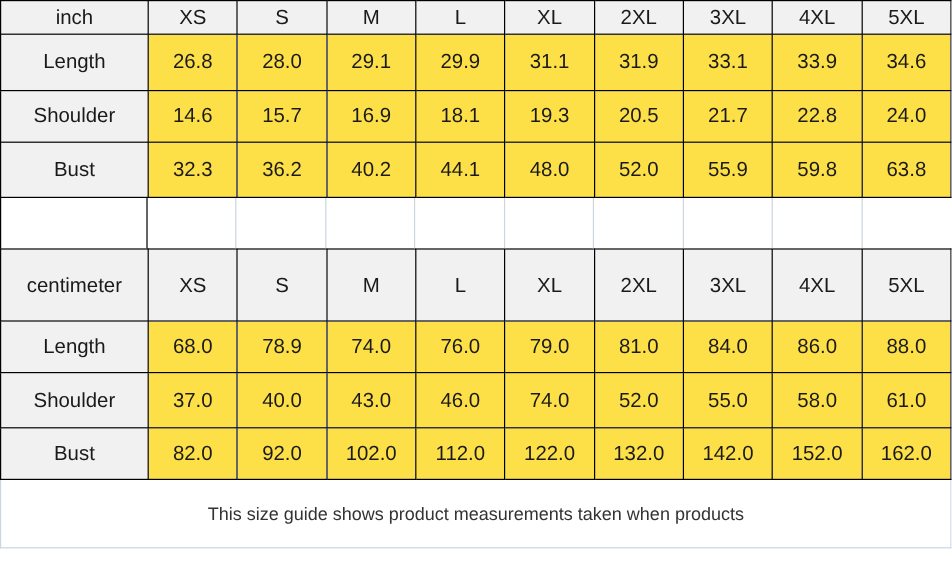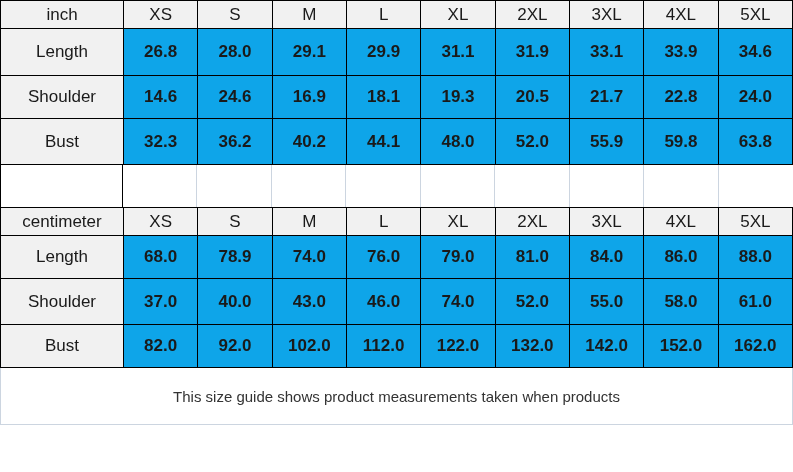--- a/index.html
+++ b/index.html
@@ -11,21 +11,21 @@
   .wrap{width:793px;}
   table.size{border-collapse:collapse;table-layout:fixed;width:793px;}
   col.c0{width:123px;}
   table.size th, table.size td{
     border:1.5px solid var(--table-border,#000);
     font-weight:normal;text-align:center;vertical-align:middle;
     font-size:17px;padding:0;overflow:hidden;white-space:nowrap;
   }
   th.lbl{background:var(--header-bg,#f1f1f1);}
   tr.hrow th{background:var(--header-bg,#f1f1f1);}
-  table.size td{background:#0ea5e9;font-weight:bold;}
+  table.size td{background:#fde047;}
   .nb{border-bottom-style:hidden;}
   .gap{display:grid;grid-template-columns:123px repeat(9,1fr);height:42px;background:#fff;}
   .gap .gl{border-left:1.5px solid var(--table-border,#000);border-right:1.5px solid var(--table-border,#000);}
   .gap .gc{border-right:1px solid var(--light-gridline,#ccd5e0);}
   .gap .gc.last{border-right:none;}
   .footer{
     box-sizing:border-box;height:57px;
     border:1px solid var(--footer-border,#ccd5e0);border-top:none;
     display:flex;flex-direction:column;align-items:center;justify-content:center;
     font-size:15px;line-height:21px;color:#333;text-align:center;background:#fff;
@@ -70,21 +70,21 @@
         <td>29.9</td>
         <td>31.1</td>
         <td>31.9</td>
         <td>33.1</td>
         <td>33.9</td>
         <td>34.6</td>
       </tr>
       <tr style="height:43px">
         <th class="lbl nb">Shoulder</th>
         <td>14.6</td>
-        <td>24.6</td>
+        <td>15.7</td>
         <td>16.9</td>
         <td>18.1</td>
         <td>19.3</td>
         <td>20.5</td>
         <td>21.7</td>
         <td>22.8</td>
         <td>24.0</td>
       </tr>
       <tr style="height:46px">
         <th class="lbl">Bust</th>
@@ -121,21 +121,21 @@
         <col>
         <col>
         <col>
         <col>
         <col>
         <col>
         <col>
         <col>
       </colgroup>
     <tbody>
-      <tr class="hrow" style="height:28px">
+      <tr class="hrow" style="height:60px">
         <th class="lbl">centimeter</th>
         <th>XS</th>
         <th>S</th>
         <th>M</th>
         <th>L</th>
         <th>XL</th>
         <th>2XL</th>
         <th>3XL</th>
         <th>4XL</th>
         <th>5XL</th>

